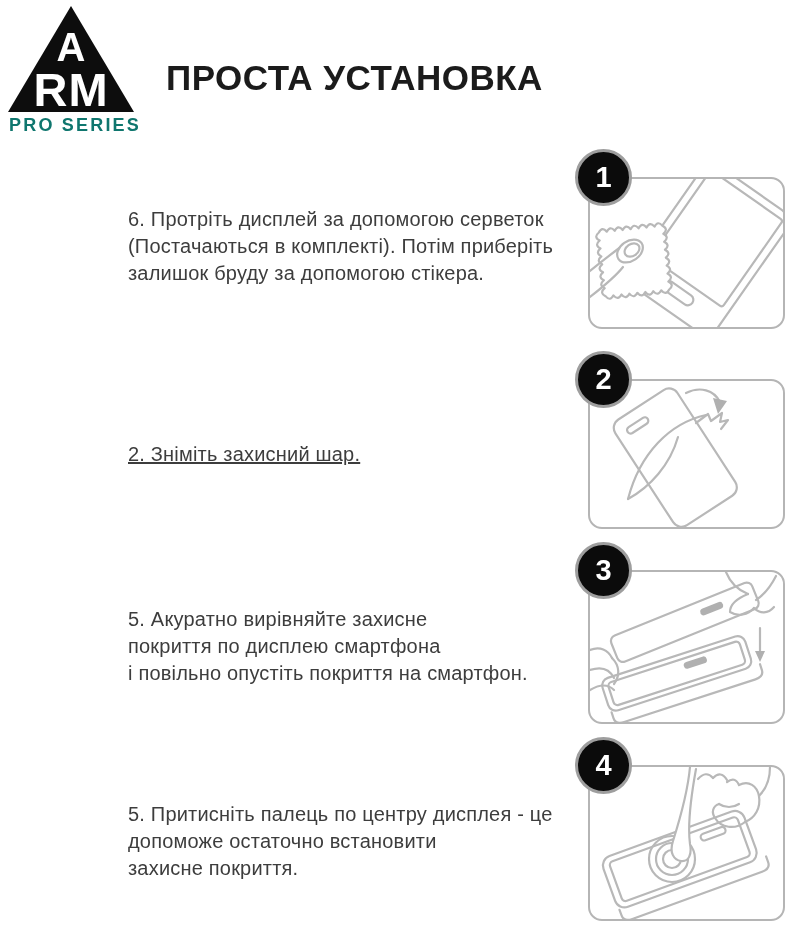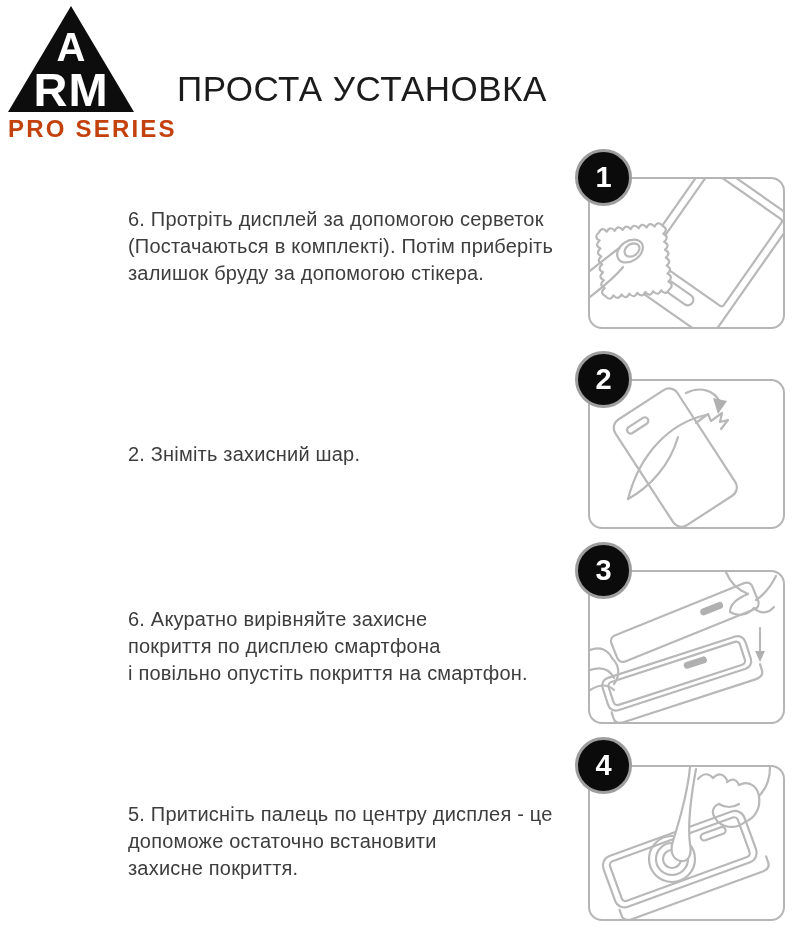--- a/index.html
+++ b/index.html
@@ -5,34 +5,34 @@
   html,body{margin:0;padding:0;background:#ffffff;}
   .page{
     position:relative;width:792px;height:928px;background:#ffffff;overflow:hidden;
     font-family:"Liberation Sans",sans-serif;
   }
   
   .logo{position:absolute;left:8px;top:4px;width:134px;height:134px;}
   .logo svg{display:block;}
   .logo-series{
     position:absolute;left:0;top:111px;width:134px;text-align:center;
-    font-size:24px;font-weight:bold;letter-spacing:2.2px;color:#c2410c;white-space:nowrap;
+    font-size:18px;font-weight:bold;letter-spacing:2.2px;color:#0f766e;white-space:nowrap;
   }
   
   .title{
-    position:absolute;left:165px;top:57px;margin:12px;
-    font-size:35px;font-weight:normal;letter-spacing:.5px;color:#1b1b1b;white-space:nowrap;
+    position:absolute;left:165px;top:57px;margin:1px;
+    font-size:35px;font-weight:bold;letter-spacing:.5px;color:#1b1b1b;white-space:nowrap;
   }
   
   .step-text{
     position:absolute;left:128px;width:460px;
     font-size:20px;line-height:27px;letter-spacing:.2px;color:#3d3d3d;white-space:pre-line;
   }
   .s1{top:206px;}
-  .s2{top:441px;}
+  .s2{top:441px;text-decoration:underline;}
   .s3{top:606px;}
   .s4{top:801px;}
   
   .figure{position:absolute;left:575px;width:212px;}
   .f1{top:149px;}
   .f2{top:351px;}
   .f3{top:542px;}
   .f4{top:737px;}
   .badge{
     position:absolute;left:0;top:0;width:51px;height:51px;border-radius:50%;
@@ -69,21 +69,21 @@
     </svg>
     <div class="logo-series">PRO SERIES</div>
   </div>
 
   <h1 class="title">ПРОСТА УСТАНОВКА</h1>
 
   <div class="step-text s1">6. Протріть дисплей за допомогою серветок
 (Постачаються в комплекті). Потім приберіть
 залишок бруду за допомогою стікера.</div>
   <div class="step-text s2">2. Зніміть захисний шар.</div>
-  <div class="step-text s3">6. Акуратно вирівняйте захисне
+  <div class="step-text s3">5. Акуратно вирівняйте захисне
 покриття по дисплею смартфона
 і повільно опустіть покриття на смартфон.</div>
   <div class="step-text s4">5. Притисніть палець по центру дисплея - це
 допоможе остаточно встановити
 захисне покриття.</div>
 
   <div class="figure f1">
     <div class="badge">
       <span>1</span>
     </div>

